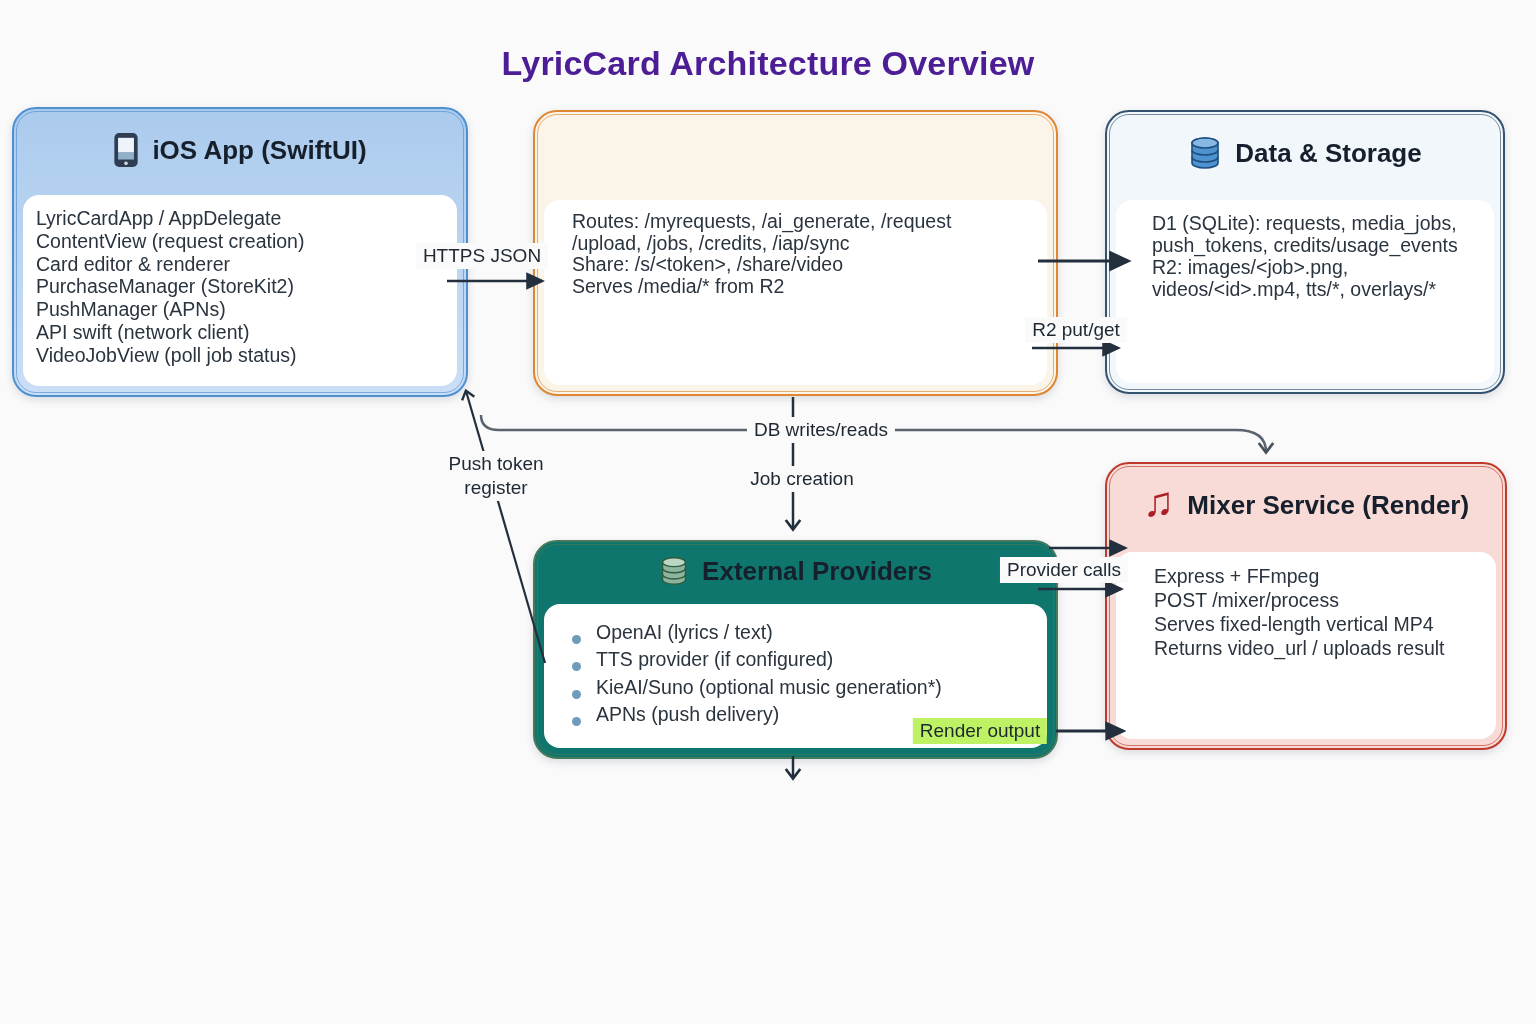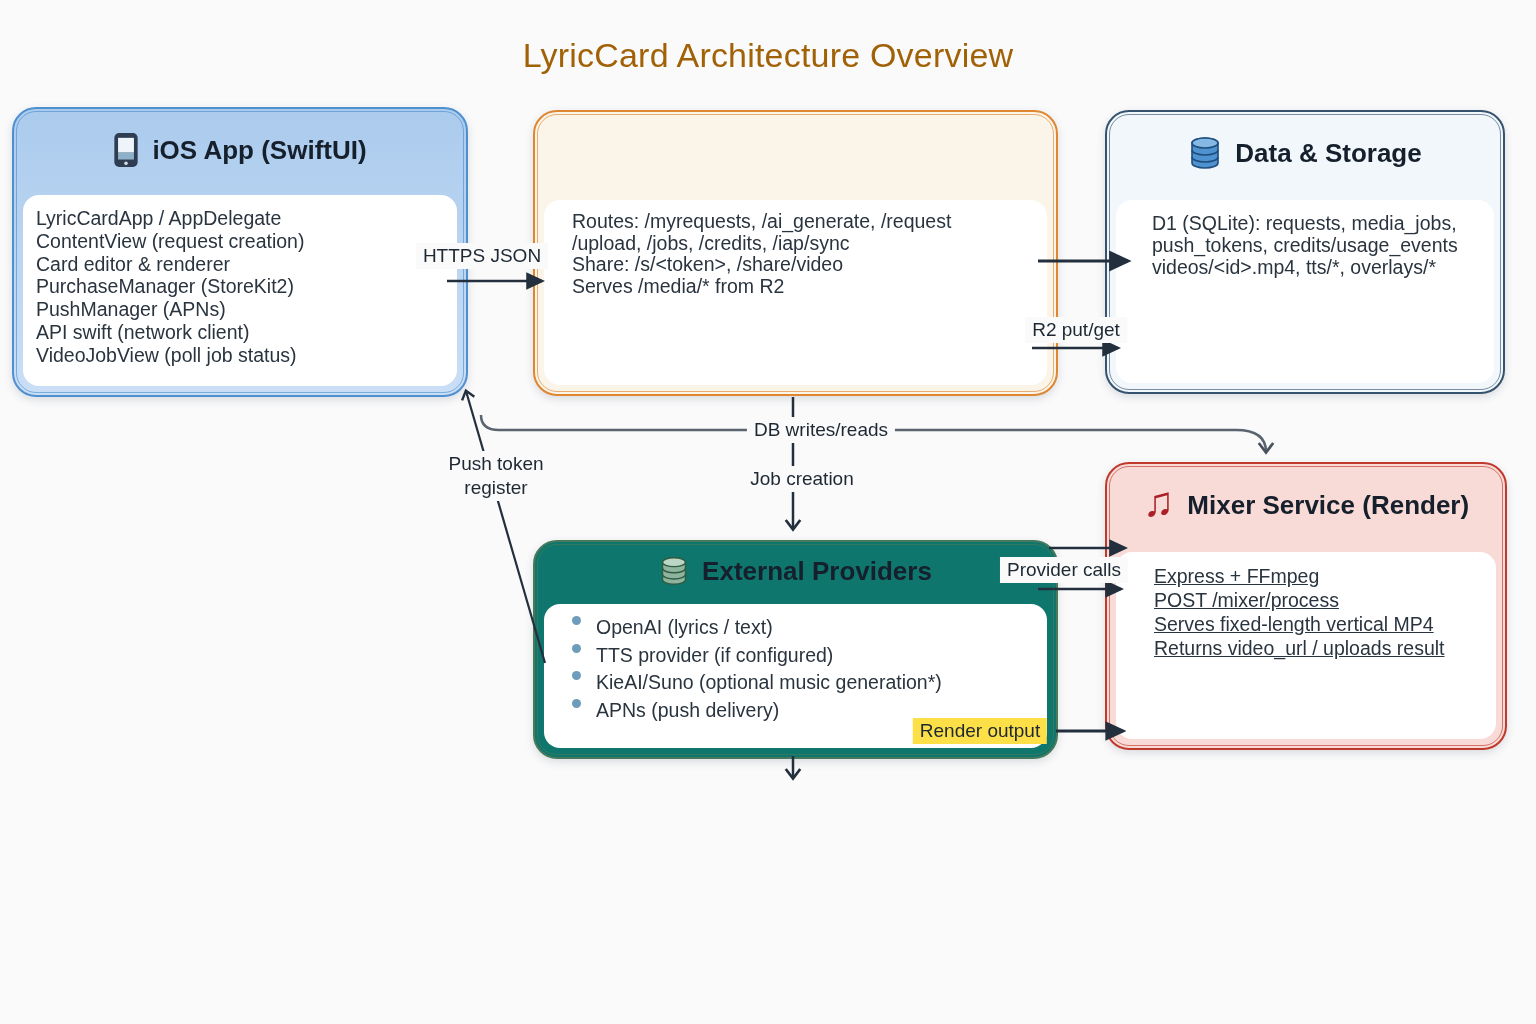--- a/index.html
+++ b/index.html
@@ -3,22 +3,22 @@
 <meta charset="utf-8">
 <style>
   html,body { margin:0; padding:0; background:#e9e9ec; }
   #canvas {
     position:relative; width:1536px; height:1024px; overflow:hidden;
     background:#fafafb;
     font-family:"Liberation Sans", sans-serif;
     color:#27313d;
   }
   .page-title {
-    position:absolute; top:36px; left:50%; transform:translateX(-50%);
-    font-size:34px; font-weight:400; color:#a16207; white-space:nowrap;
+    position:absolute; top:44px; left:50%; transform:translateX(-50%);
+    font-size:34px; font-weight:700; color:#4c1d95; white-space:nowrap;
     letter-spacing:.2px;
   }
   
   .node {
     position:absolute; border-radius:24px;
     border:2.5px solid var(--bc);
     box-shadow:0 3px 9px rgba(50,60,80,.16);
   }
   .node::before {
     content:""; position:absolute; inset:2px; border-radius:20px;
@@ -43,43 +43,43 @@
   #node-worker .node-body { top:88px; padding:11px 14px 0 28px; line-height:21.6px; }
 
   #node-storage { left:1105px; top:110px; width:396px; height:280px; --bc:#35526f;
     background:#f2f7fb; }
   #node-storage .node-header { height:82px; }
   #node-storage .node-body { top:88px; padding:12px 10px 0 36px; line-height:22px; }
 
   #node-mixer { left:1105px; top:462px; width:398px; height:284px; --bc:#c03a2c;
     background:#f8dbd7; }
   #node-mixer .node-header { height:82px; }
-  #node-mixer .node-body { top:88px; padding:12px 10px 0 38px; line-height:24px;text-decoration:underline; }
+  #node-mixer .node-body { top:88px; padding:12px 10px 0 38px; line-height:24px; }
 
   #node-providers { left:533px; top:540px; width:521px; height:215px; --bc:#48795b;
     background:#0f766e; }
   #node-providers .node-header { height:58px; }
   #node-providers .node-body { top:62px; padding:12px 14px 0 28px; }
 
-  .bullet-line { display:flex; align-items:flex-start; height:27.5px; }
+  .bullet-line { display:flex; align-items:flex-end; height:27.5px; }
   .bullet-dot { width:9px; height:9px; border-radius:50%; background:#6f9cba;
     margin-right:15px; flex:0 0 auto; }
 
   .music-note { font-size:42px; line-height:1; color:#ab2026; transform:translateY(-3px); }
 
   
   .edges { position:absolute; inset:0; pointer-events:none; }
 
   
   .edge-label {
     position:absolute; transform:translate(-50%,-50%);
     font-size:19px; color:#1d2833; white-space:nowrap;
     background:#fafafb; padding:1px 7px; text-align:center; line-height:24px;
   }
-  .edge-label.on-white { background:#fde047; }
+  .edge-label.on-white { background:#bef264; }
 </style>
 </head>
 <body>
 
 <div id="canvas">
 
   <div class="page-title">LyricCard Architecture Overview</div>
 
   <div class="node" id="node-ios">
     <div class="node-header">
@@ -119,20 +119,21 @@
           <ellipse cx="17" cy="7" rx="13" ry="5" fill="#85b9e4"></ellipse>
           <path d="M4 14 a13 5 0 0 0 26 0" fill="none"></path>
           <path d="M4 21 a13 5 0 0 0 26 0" fill="none"></path>
         </g>
       </svg>
       <span>Data &amp; Storage</span>
     </div>
     <div class="node-body">
       <div>D1 (SQLite): requests, media_jobs,</div>
       <div>push_tokens, credits/usage_events</div>
+      <div>R2: images/&lt;job&gt;.png,</div>
       <div>videos/&lt;id&gt;.mp4, tts/*, overlays/*</div>
     </div>
   </div>
 
   <div class="node" id="node-mixer">
     <div class="node-header">
       <span class="music-note">♫</span>
       <span>Mixer Service (Render)</span>
     </div>
     <div class="node-body">

